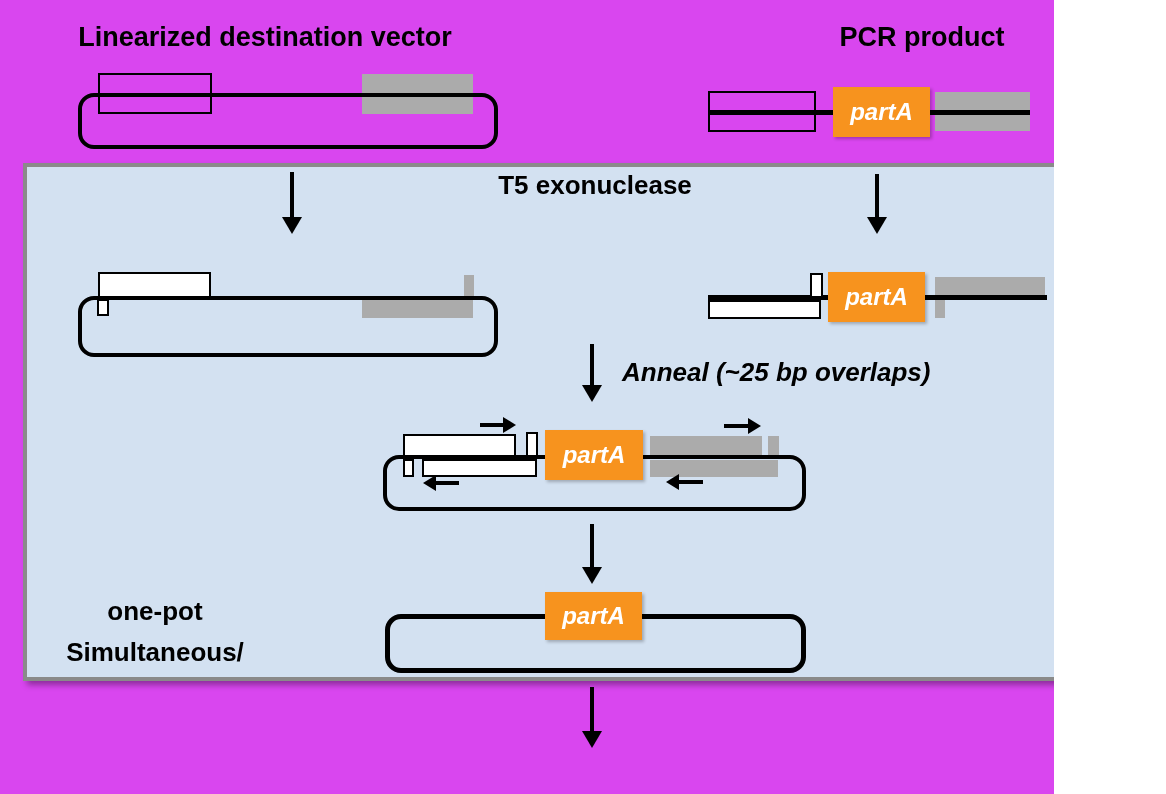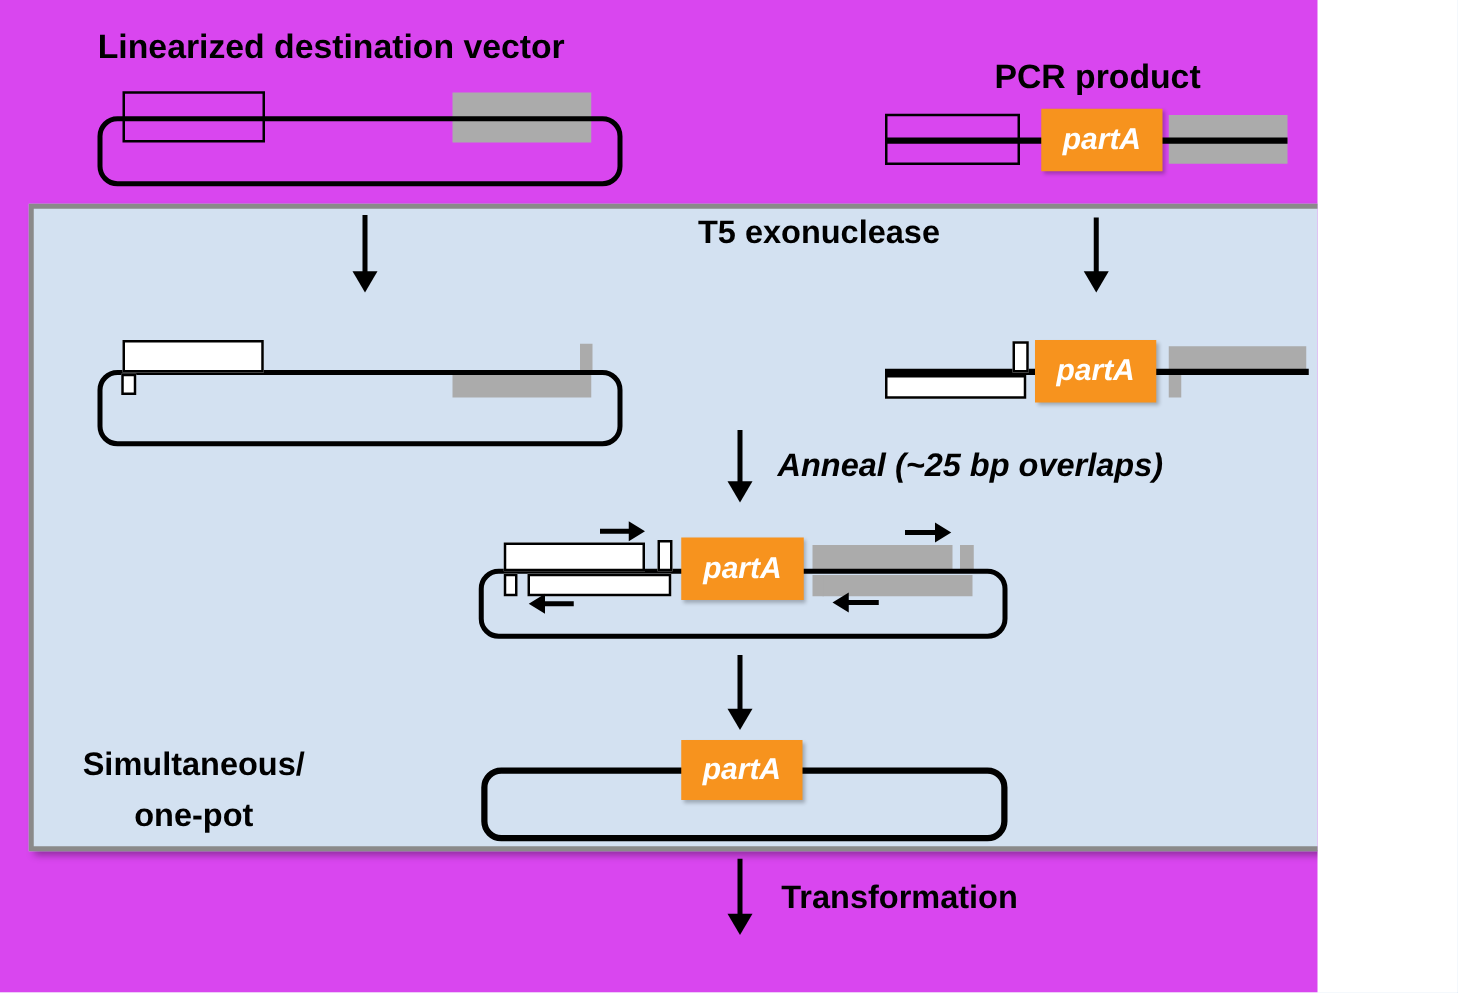--- a/index.html
+++ b/index.html
@@ -93,38 +93,38 @@
     border-right:13px solid var(--ink);
   }
   .z1 { z-index:1; } .z2 { z-index:2; } .z3 { z-index:3; } .z4 { z-index:4; }
 </style>
 </head>
 <body>
 
 <div class="stage">
 
   <div class="abs title" style="left:40px; top:22px; width:450px;">Linearized destination vector</div>
-  <div class="abs title" style="left:728px; top:22px; width:300px;margin-top:24px;">PCR product</div>
+  <div class="abs title" style="left:772px; top:22px; width:300px;">PCR product</div>
 
   <div>
     <div class="abs graybox z1" style="left:362px; top:74px; width:111px; height:40px;"></div>
     <div class="abs backbone z2" style="left:78px; top:93px; width:420px; height:56px;"></div>
     <div class="abs whitebox openfill z3" style="left:98px; top:73px; width:114px; height:41px;"></div>
   </div>
 
   <div>
     <div class="abs graybox z1" style="left:935px; top:92px; width:95px; height:39px;"></div>
     <div class="abs dnaline z2" style="left:708px; top:110px; width:322px; height:5px;"></div>
     <div class="abs whitebox openfill z3" style="left:708px; top:91px; width:108px; height:41px;"></div>
     <div class="abs part z4" style="left:833px; top:87px; width:97px; height:50px;">partA</div>
   </div>
 
   <div class="abs panel"></div>
 
-  <div class="abs label" style="left:462px; top:168px; width:290px; text-align:right; line-height:34px; white-space:normal;">
+  <div class="abs label" style="left:450px; top:168px; width:290px; text-align:center; line-height:34px; white-space:normal;">
     <div>T5 exonuclease</div>
   </div>
   <div class="abs downarrow" style="left:281px; top:172px; height:62px;"></div>
   <div class="abs downarrow" style="left:866px; top:174px; height:60px;"></div>
 
   <div>
     <div class="abs graybox z1" style="left:362px; top:300px; width:111px; height:18px;"></div>
     <div class="abs graybox z1" style="left:464px; top:275px; width:10px; height:24px;"></div>
     <div class="abs backbone z2" style="left:78px; top:296px; width:420px; height:61px;"></div>
     <div class="abs whitebox z3" style="left:98px; top:272px; width:113px; height:26px;"></div>
@@ -161,20 +161,19 @@
   </div>
 
   <div class="abs downarrow" style="left:581px; top:524px; height:60px;"></div>
 
   <div>
     <div class="abs backbone z2" style="left:385px; top:614px; width:421px; height:59px; border-width:5px;"></div>
     <div class="abs part z3" style="left:545px; top:592px; width:97px; height:48px;">partA</div>
   </div>
 
   <div class="abs label" style="left:40px; top:591px; width:230px; text-align:center; line-height:41px; white-space:normal;">
+    <div>one-pot</div>
     <div>Simultaneous/</div>
-    <div>one-pot</div>
   </div>
 
   <div class="abs downarrow" style="left:581px; top:687px; height:61px;"></div>
-  <div class="abs label" style="left:625px; top:702px;">Transformation</div>
 
 </div>
 
 </body></html>

